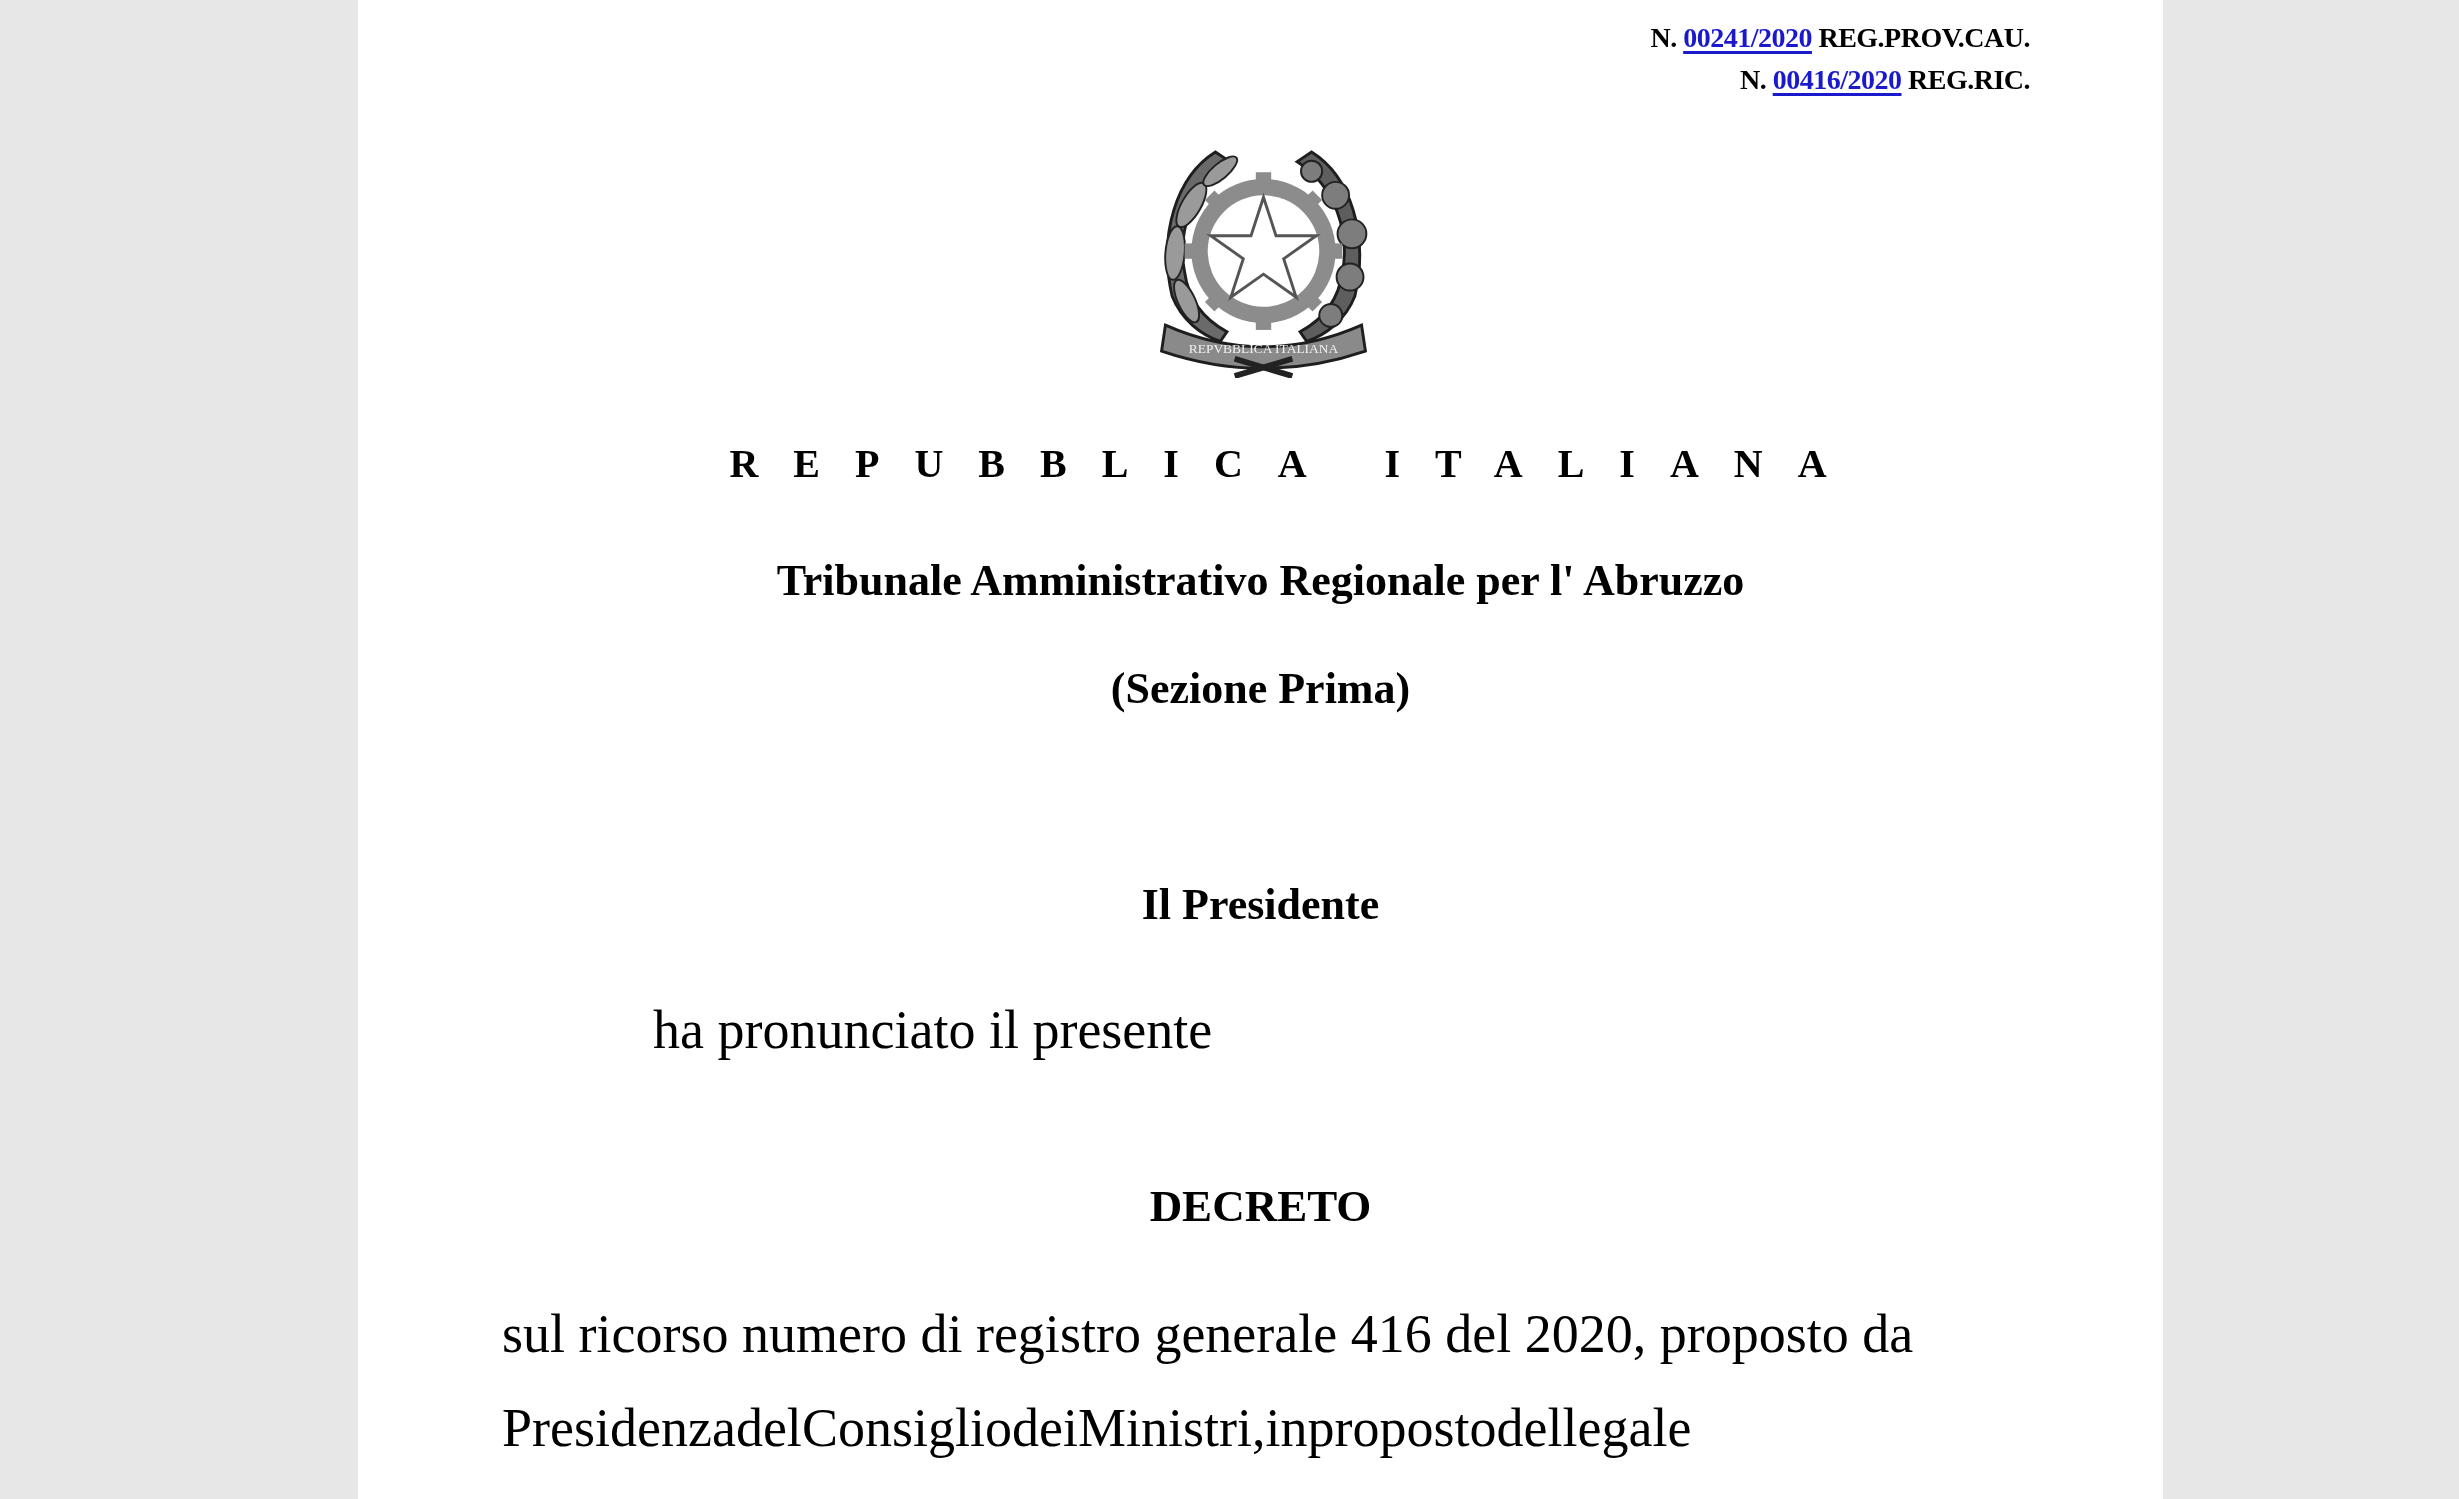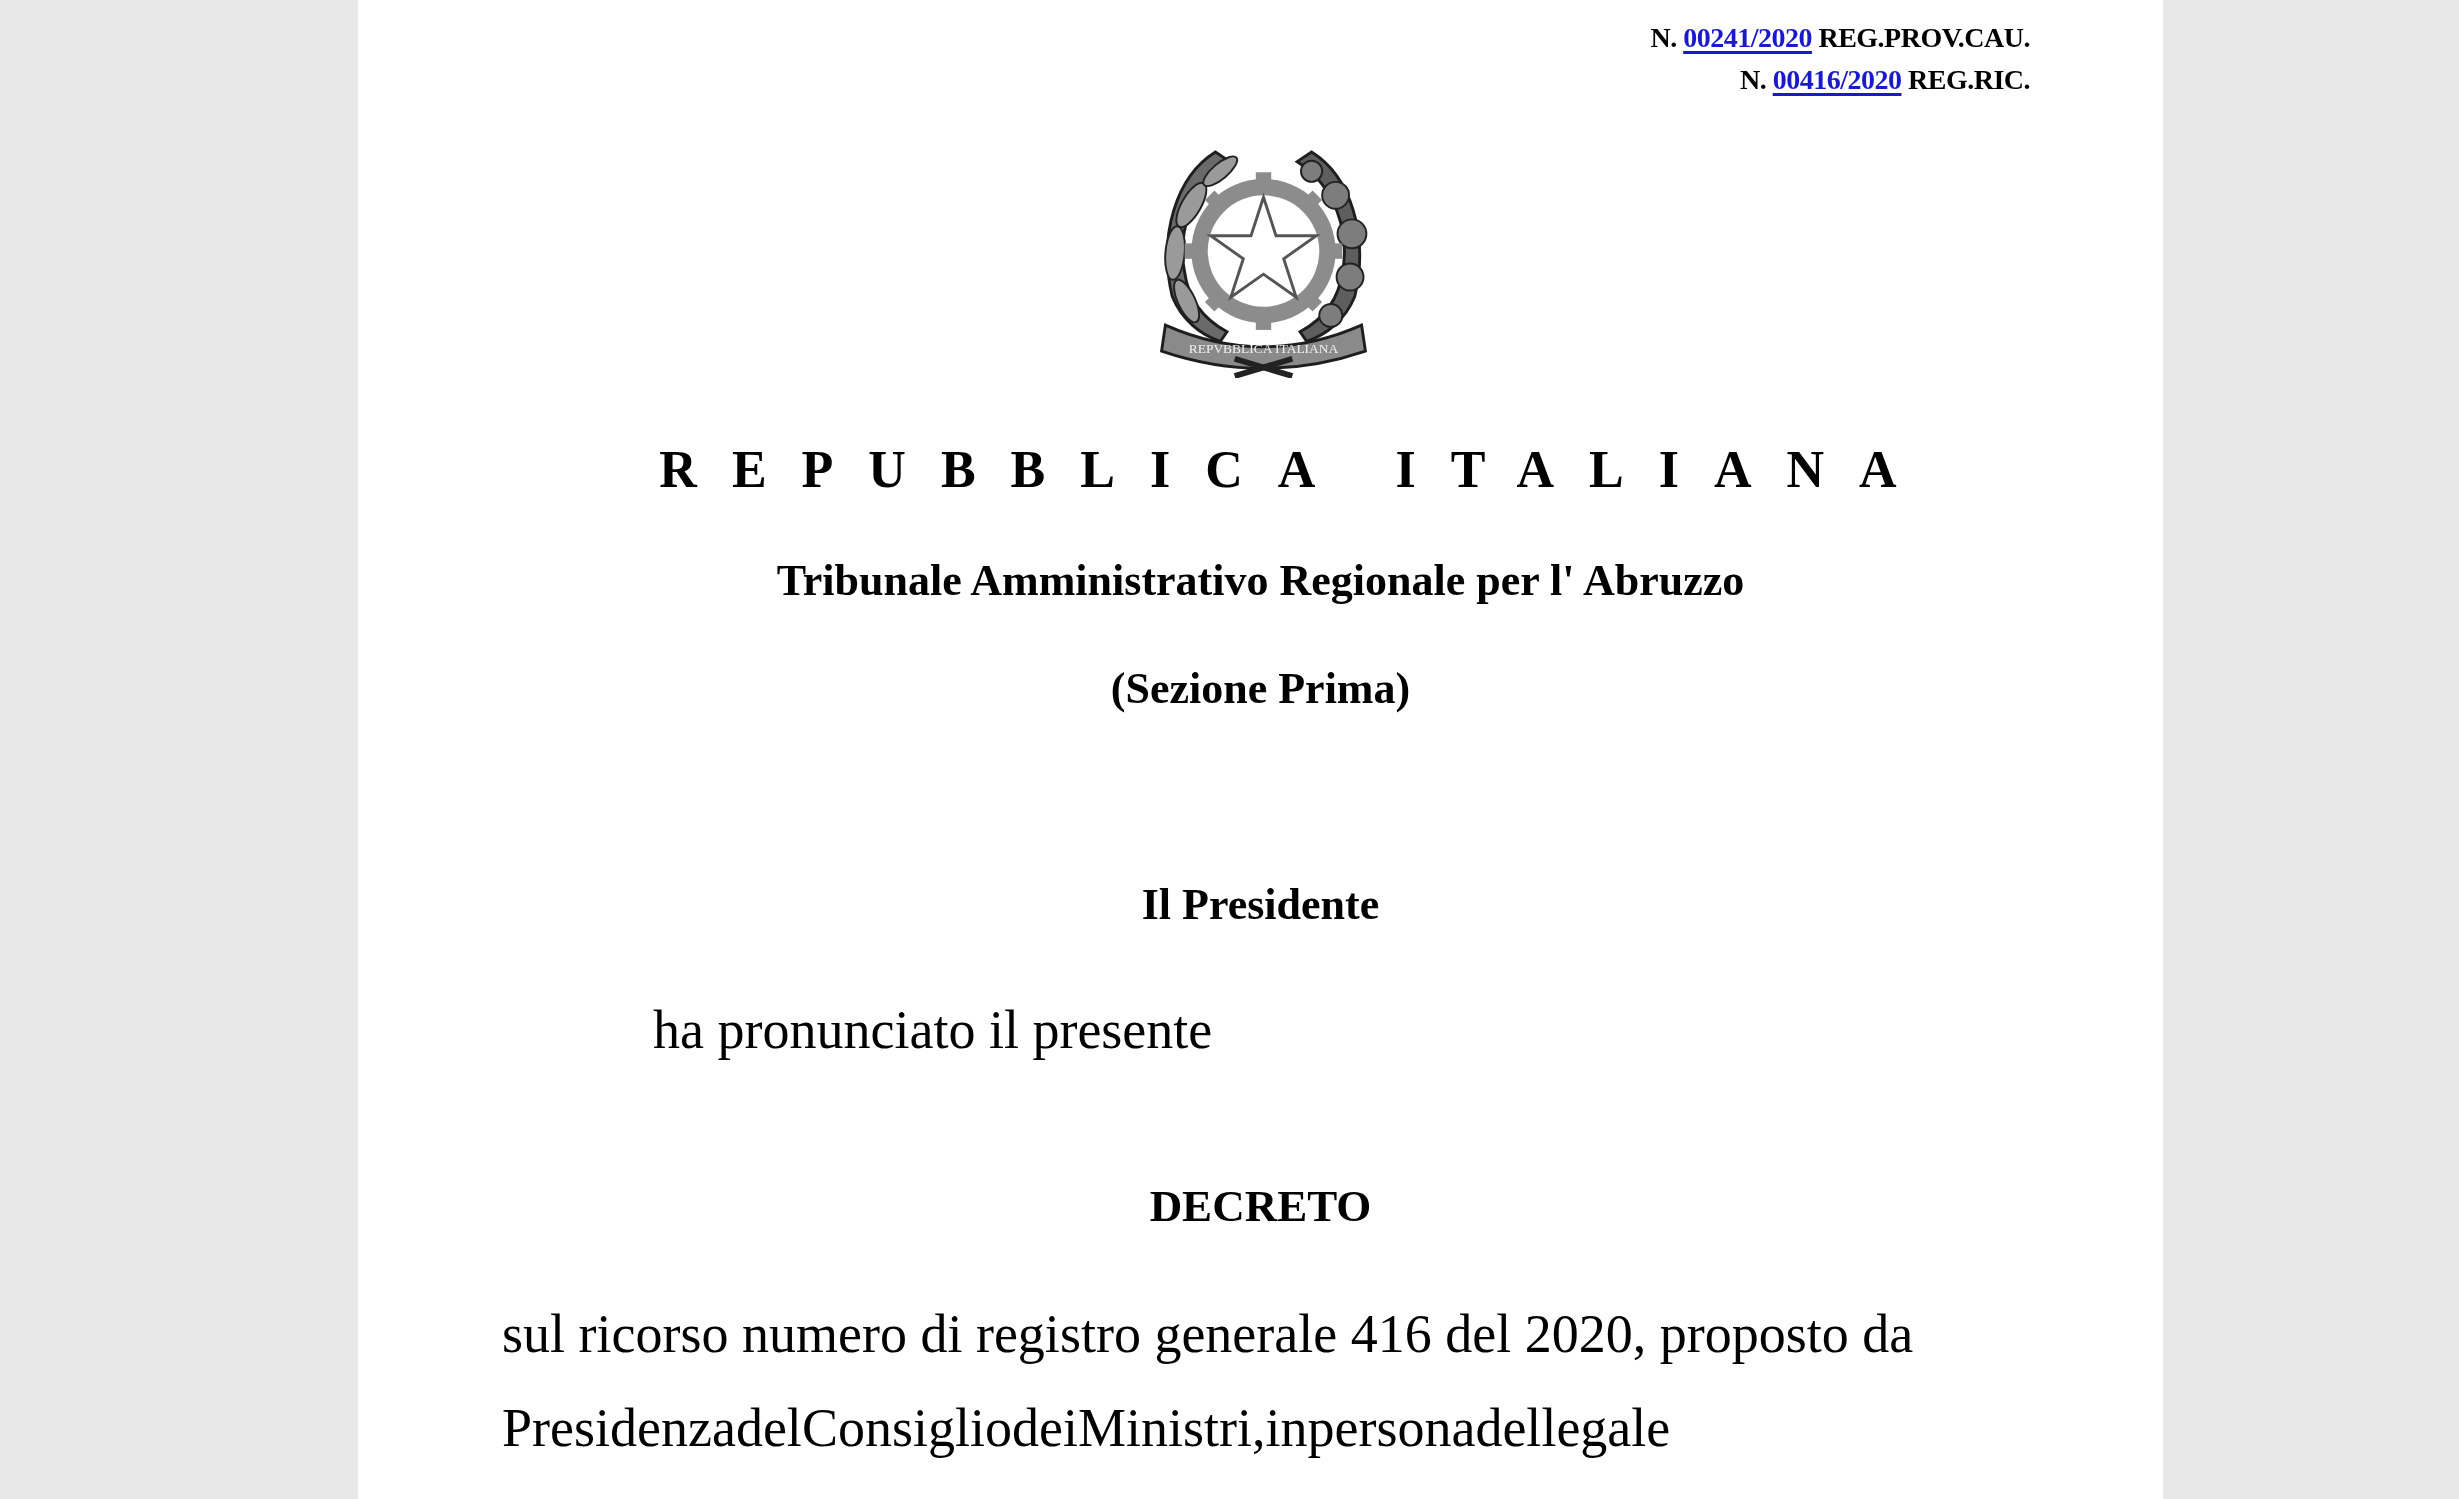--- a/index.html
+++ b/index.html
@@ -55,21 +55,21 @@
     .center-line {
       position: absolute;
       left: 0;
       width: 1805px;
       text-align: center;
       font-weight: bold;
       white-space: nowrap;
     }
     .repubblica {
       top: 440px;
-      font-size: 52px;
+      font-size: 40px;
       letter-spacing: 35px;
       padding-left: 35px;
     }
     .tribunale {
       top: 555px;
       font-size: 44px;
     }
     .sezione {
       top: 663px;
       font-size: 44px;
@@ -179,21 +179,21 @@
 
     <div class="para">
       <span class="para-line">sul ricorso numero di registro generale 416 del 2020, proposto da</span>
       <span class="para-line justified">
         <span>Presidenza</span>
         <span>del</span>
         <span>Consiglio</span>
         <span>dei</span>
         <span>Ministri,</span>
         <span>in</span>
-        <span>persona</span>
+        <span>proposto</span>
         <span>del</span>
         <span>legale</span>
       </span>
     </div>
 
   </div>
 </div>
 
 
 </body></html>

